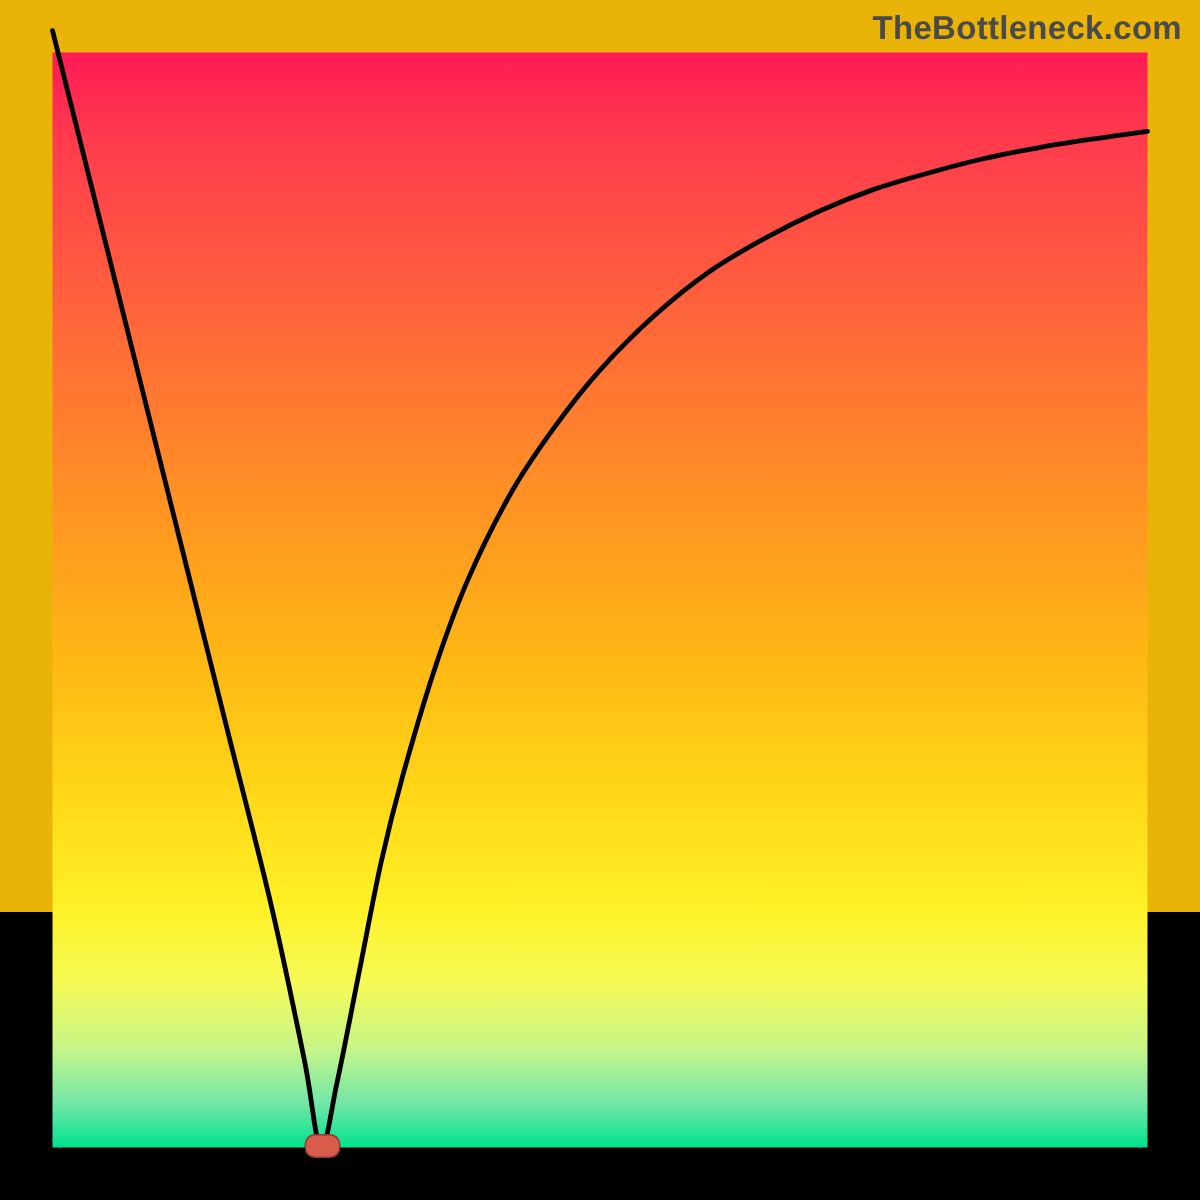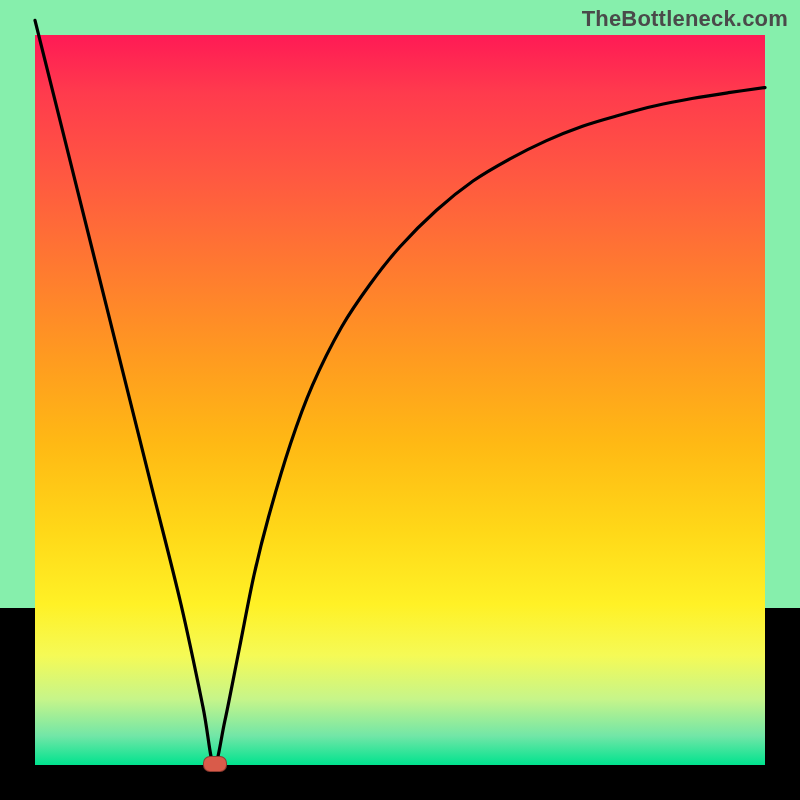--- a/index.html
+++ b/index.html
@@ -8,21 +8,21 @@
     width: 800px;
     height: 800px;
     overflow: hidden;
     background: #000;
     font-family: Arial, Helvetica, sans-serif;
   }
   .frame {
     position: relative;
     width: 800px;
     height: 608px;
-    background: #86efac;
+    background: #eab308;
   }
   .plot-area {
     position: absolute;
     left: 35px;
     top: 35px;
     width: 730px;
     height: 730px;
     
     background: linear-gradient(to bottom,
       #ff1a55 0%,

